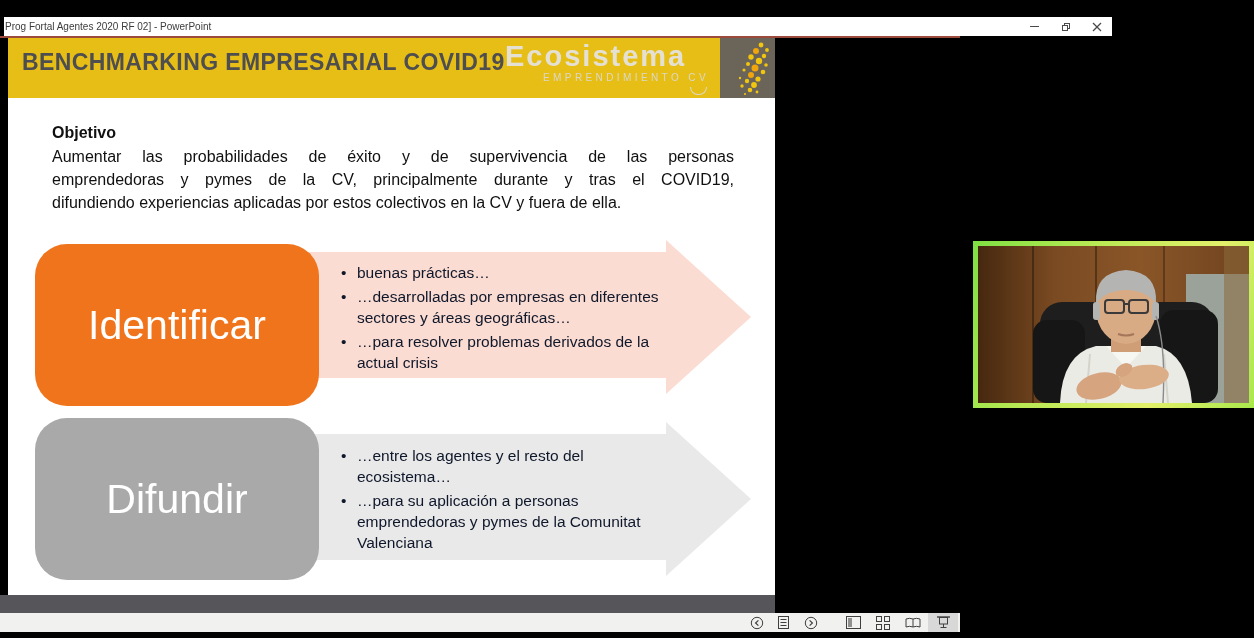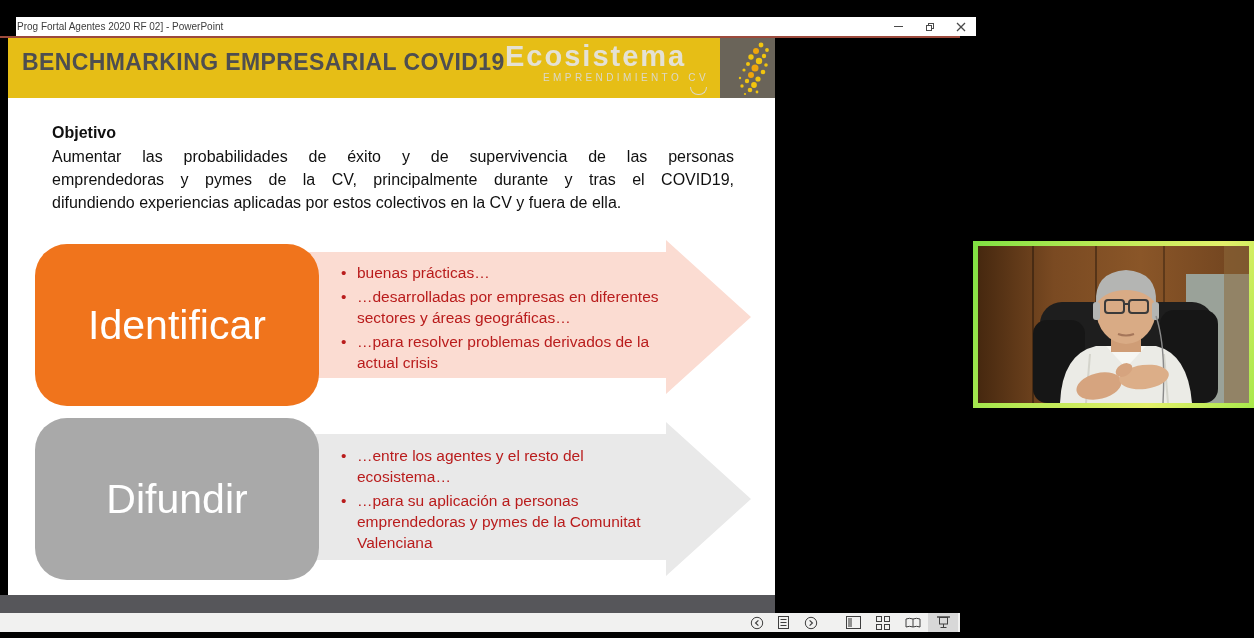--- a/index.html
+++ b/index.html
@@ -3,21 +3,21 @@
 <meta charset="utf-8">
 <style>
   html,body{margin:0;padding:0;background:#000;}
   *{box-sizing:border-box;}
   .screen{
     position:relative;width:1254px;height:638px;background:#000;overflow:hidden;
     font-family:"Liberation Sans",sans-serif;
   }
   
   .titlebar{
-    position:absolute;left:16px;top:17px;width:960px;height:19px;background:#ffffff;
+    position:absolute;left:4px;top:17px;width:1108px;height:19px;background:#ffffff;
     display:flex;align-items:center;
   }
   .win-title{font-size:10px;color:#3c3c3c;padding-left:1px;white-space:nowrap;}
   .win-controls{margin-left:auto;display:flex;height:100%;}
   .win-btn{width:31px;height:100%;display:flex;align-items:center;justify-content:center;cursor:default;}
   .min-glyph{width:9px;height:1px;background:#4a4a4a;}
   .restore-glyph{position:relative;width:8px;height:8px;}
   .restore-glyph .back{position:absolute;left:2px;top:0;width:6px;height:6px;border:1px solid #4a4a4a;}
   .restore-glyph .front{position:absolute;left:0;top:2px;width:6px;height:6px;border:1px solid #4a4a4a;background:#fff;}
   .titlebar-accent{position:absolute;left:0;top:36px;width:960px;height:2px;background:#9c4a3c;}
@@ -46,21 +46,21 @@
   }
   .box-orange{top:198px;background:#F0741C;margin-top:8px;}
   .box-gray{top:380px;background:#A9A9A9;}
   .arrow{position:absolute;left:300px;width:445px;height:162px;
     clip-path:polygon(0 16px,358px 16px,358px 4px,443px 81px,358px 158px,358px 142px,0 142px);}
   .arrow-pink{top:198px;background:#FBDCD2;}
   .arrow-gray{top:380px;background:#E9E9E9;}
   .arrow-text{position:absolute;left:32px;top:0;height:100%;display:flex;flex-direction:column;justify-content:center;gap:3px;}
   .arrow-pink .arrow-text{width:332px;}
   .arrow-gray .arrow-text{width:328px;}
-  .bullet{position:relative;padding-left:17px;font-size:15.5px;line-height:21px;color:#b91c1c;}
+  .bullet{position:relative;padding-left:17px;font-size:15.5px;line-height:21px;color:#0f172a;}
   .bullet::before{content:"\2022";position:absolute;left:1px;top:0;}
   
   .dark-strip{position:absolute;left:0;top:557px;width:775px;height:18px;background:#56565A;}
   .statusbar{
     position:absolute;left:0;top:613px;width:960px;height:19px;background:#F1F1F0;
     display:flex;align-items:center;justify-content:flex-end;
   }
   .sb-btn{height:19px;display:flex;align-items:center;justify-content:center;cursor:default;}
   .sb-nav{width:27px;}
   .sb-view{width:30px;}

